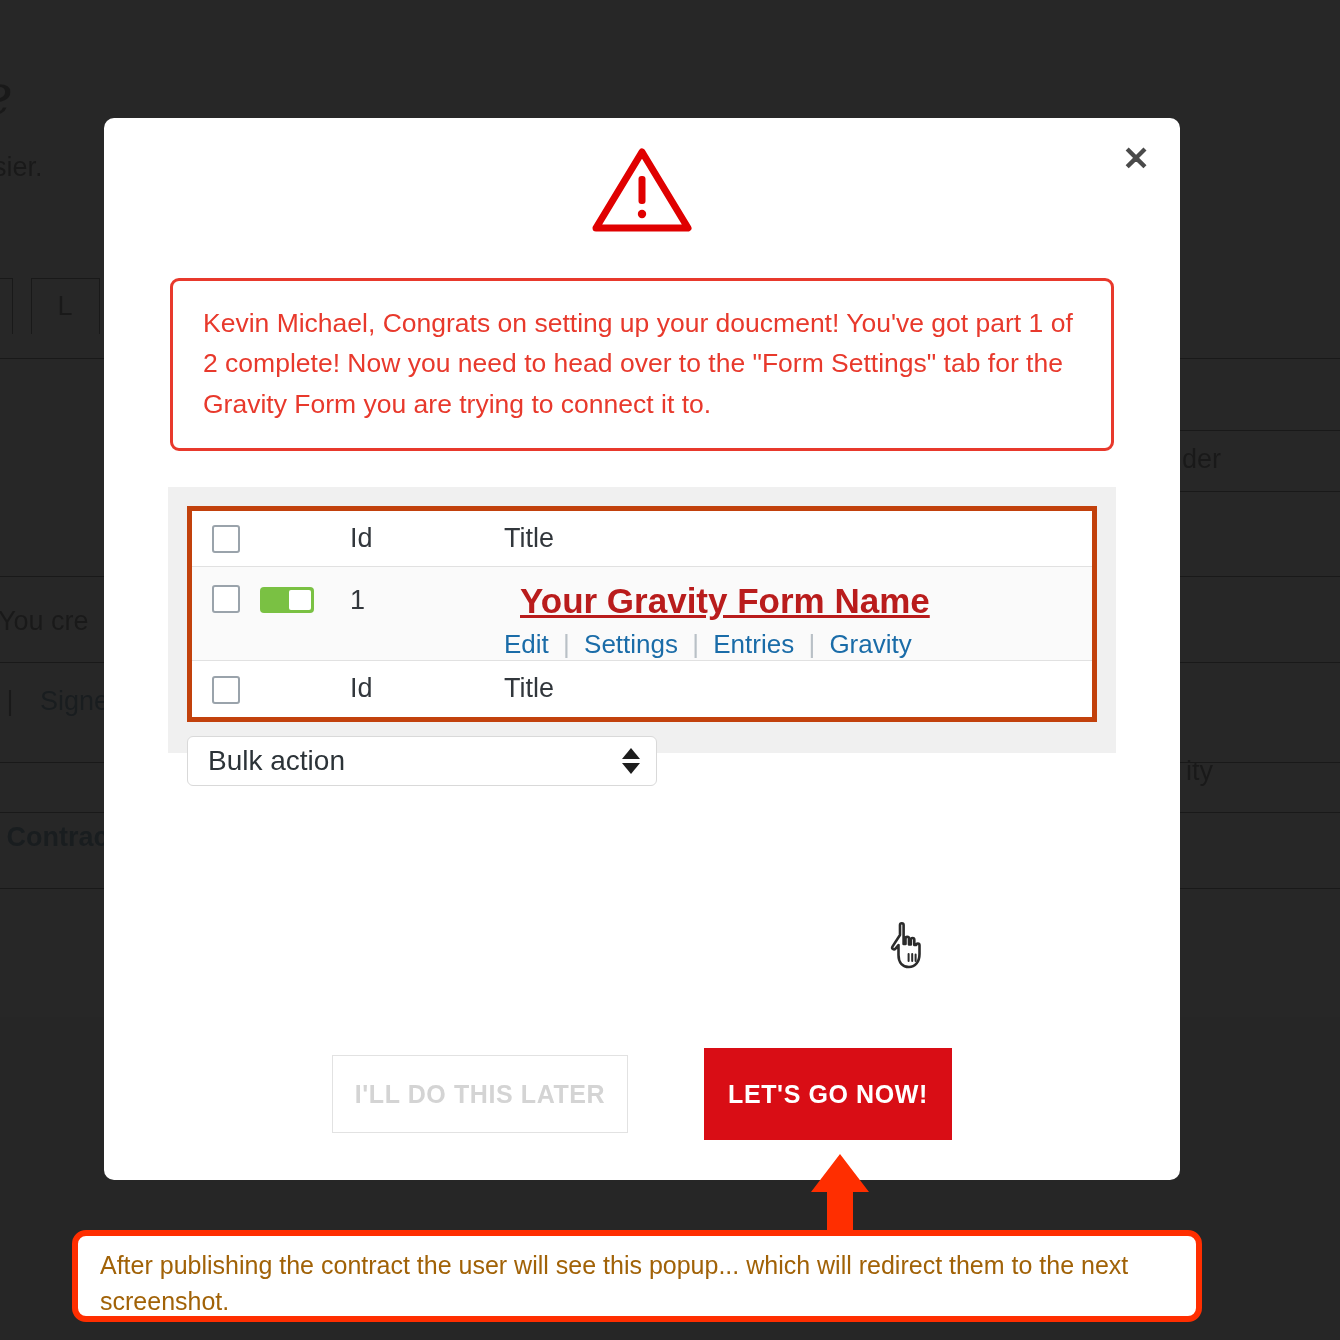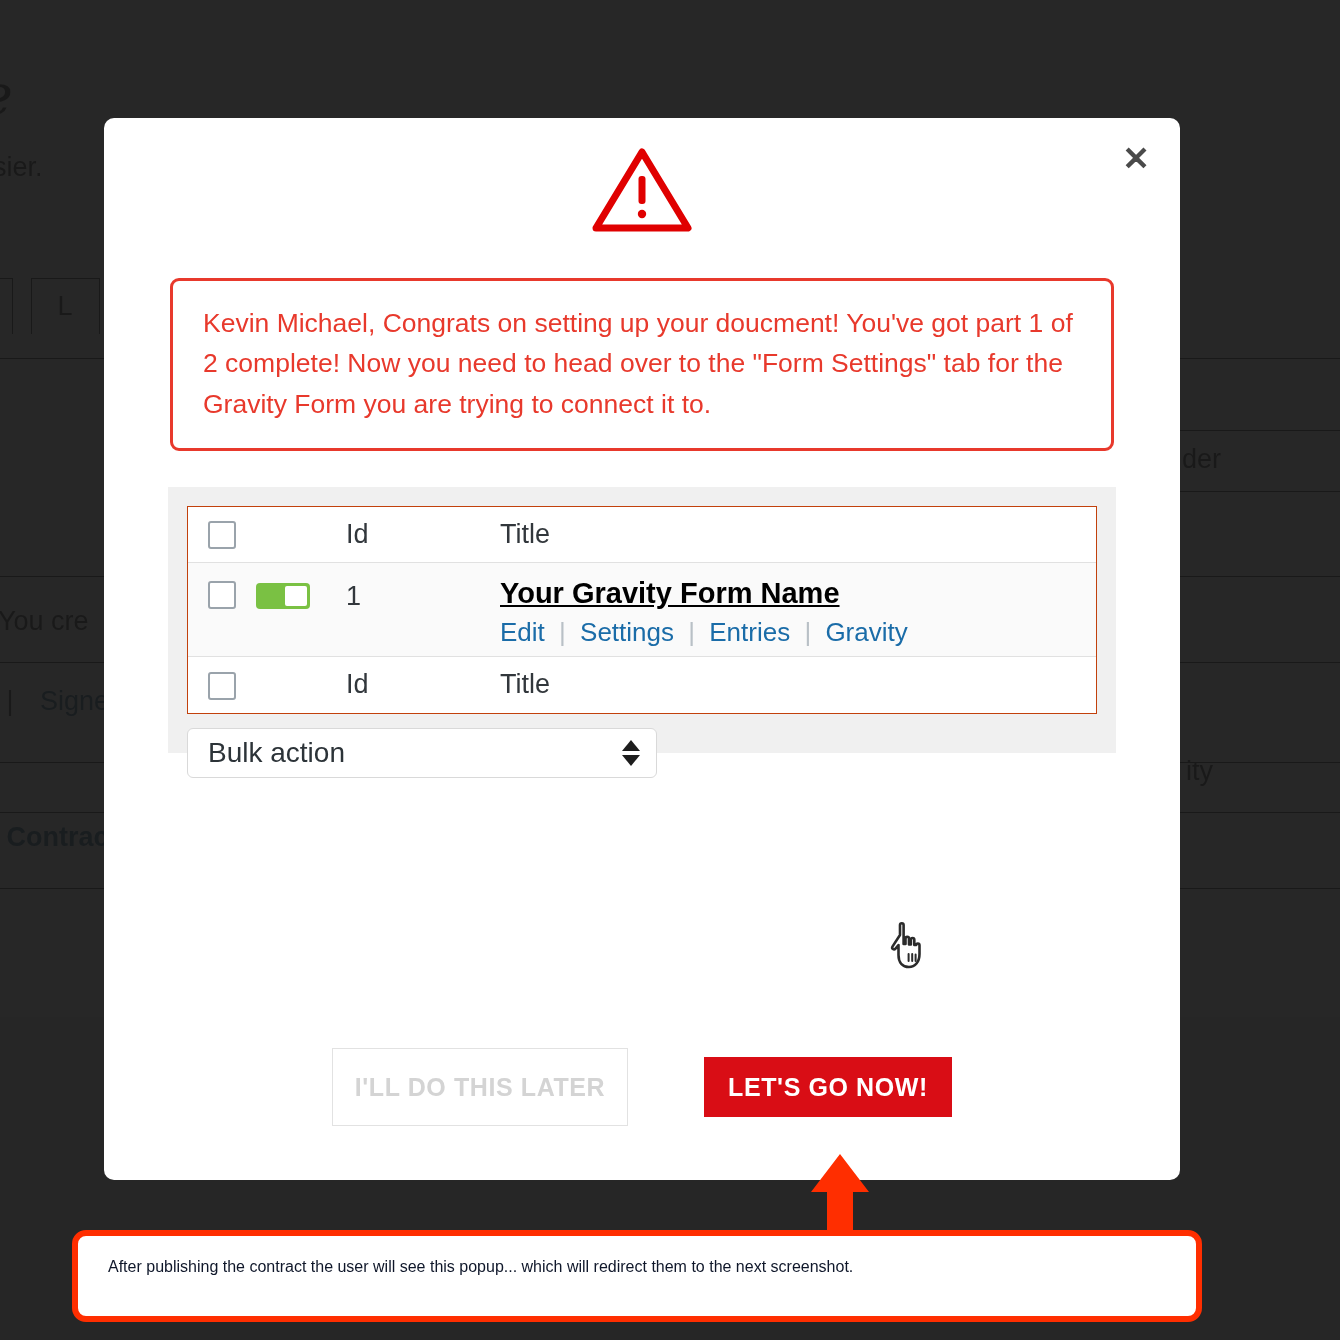--- a/index.html
+++ b/index.html
@@ -146,21 +146,21 @@
   .shot {
     position: relative;
     margin: 36px 64px 0;
     background: #f0f0f0;
     padding: 19px;
     box-sizing: border-box;
     height: 266px;
   }
   .gf-table {
     background: #ffffff;
-    border: 1px solid #c2410c;
+    border: 5px solid #c2410c;
     box-sizing: border-box;
   }
   .gf-row {
     display: flex;
     align-items: flex-start;
     border-bottom: 1px solid #e1e1e1;
     box-sizing: border-box;
   }
   .gf-row:last-child { border-bottom: none; }
   .gf-row.head { background: #ffffff; height: 56px; align-items: center; }
@@ -198,25 +198,26 @@
   .id-cell {
     width: 154px;
     font-size: 27px;
     color: #32373c;
   }
   .gf-row.head .id-cell, .gf-row.foot .id-cell { padding-left: 6px; }
   .gf-row.data .id-cell { padding-top: 18px; padding-left: 6px; }
   .title-cell { flex: 1; font-size: 27px; color: #32373c; }
   .gf-row.data .title-cell { padding-top: 12px; }
   .form-name {
-    font-size: 29px;
+    font-size: 35px;
     font-weight: bold;
-    color: #000000;
+    color: #b91c1c;
     display: block;
     line-height: 1.25;
+    margin-left: 16px;
   }
   .row-actions {
     margin-top: 6px;
     font-size: 26px;
     color: #1a6ca8;
   }
   .row-actions a {
     color: #1a6ca8;
     text-decoration: none;
   }
@@ -312,21 +313,21 @@
     font-weight: bold;
     letter-spacing: 0.6px;
     display: flex;
     align-items: center;
     justify-content: center;
     cursor: pointer;
     box-sizing: border-box;
   }
   .btn-go {
     width: 248px;
-    height: 60px;
+    height: 92px;
     background: #d90d15;
     color: #ffffff;
     font-size: 25px;
     font-weight: bold;
     letter-spacing: 0.6px;
     display: flex;
     align-items: center;
     justify-content: center;
     cursor: pointer;
     box-sizing: border-box;
@@ -349,24 +350,24 @@
     width: 1130px;
     height: 92px;
     background: #ffffff;
     border: 6px solid #ff2e00;
     border-radius: 14px;
     box-sizing: border-box;
     padding: 12px 22px;
     z-index: 35;
   }
   .ann-text {
-    margin: 8px;
-    font-size: 16px;
+    margin: 0;
+    font-size: 25px;
     line-height: 1.42;
-    color: #0f172a;
+    color: #a16207;
   }
 </style>
 </head>
 <body>
 
 <div id="stage">
 
   <div class="bg-layer">
     <div class="bg-logo">re</div>
     <div class="bg-tag">t easier.</div>

